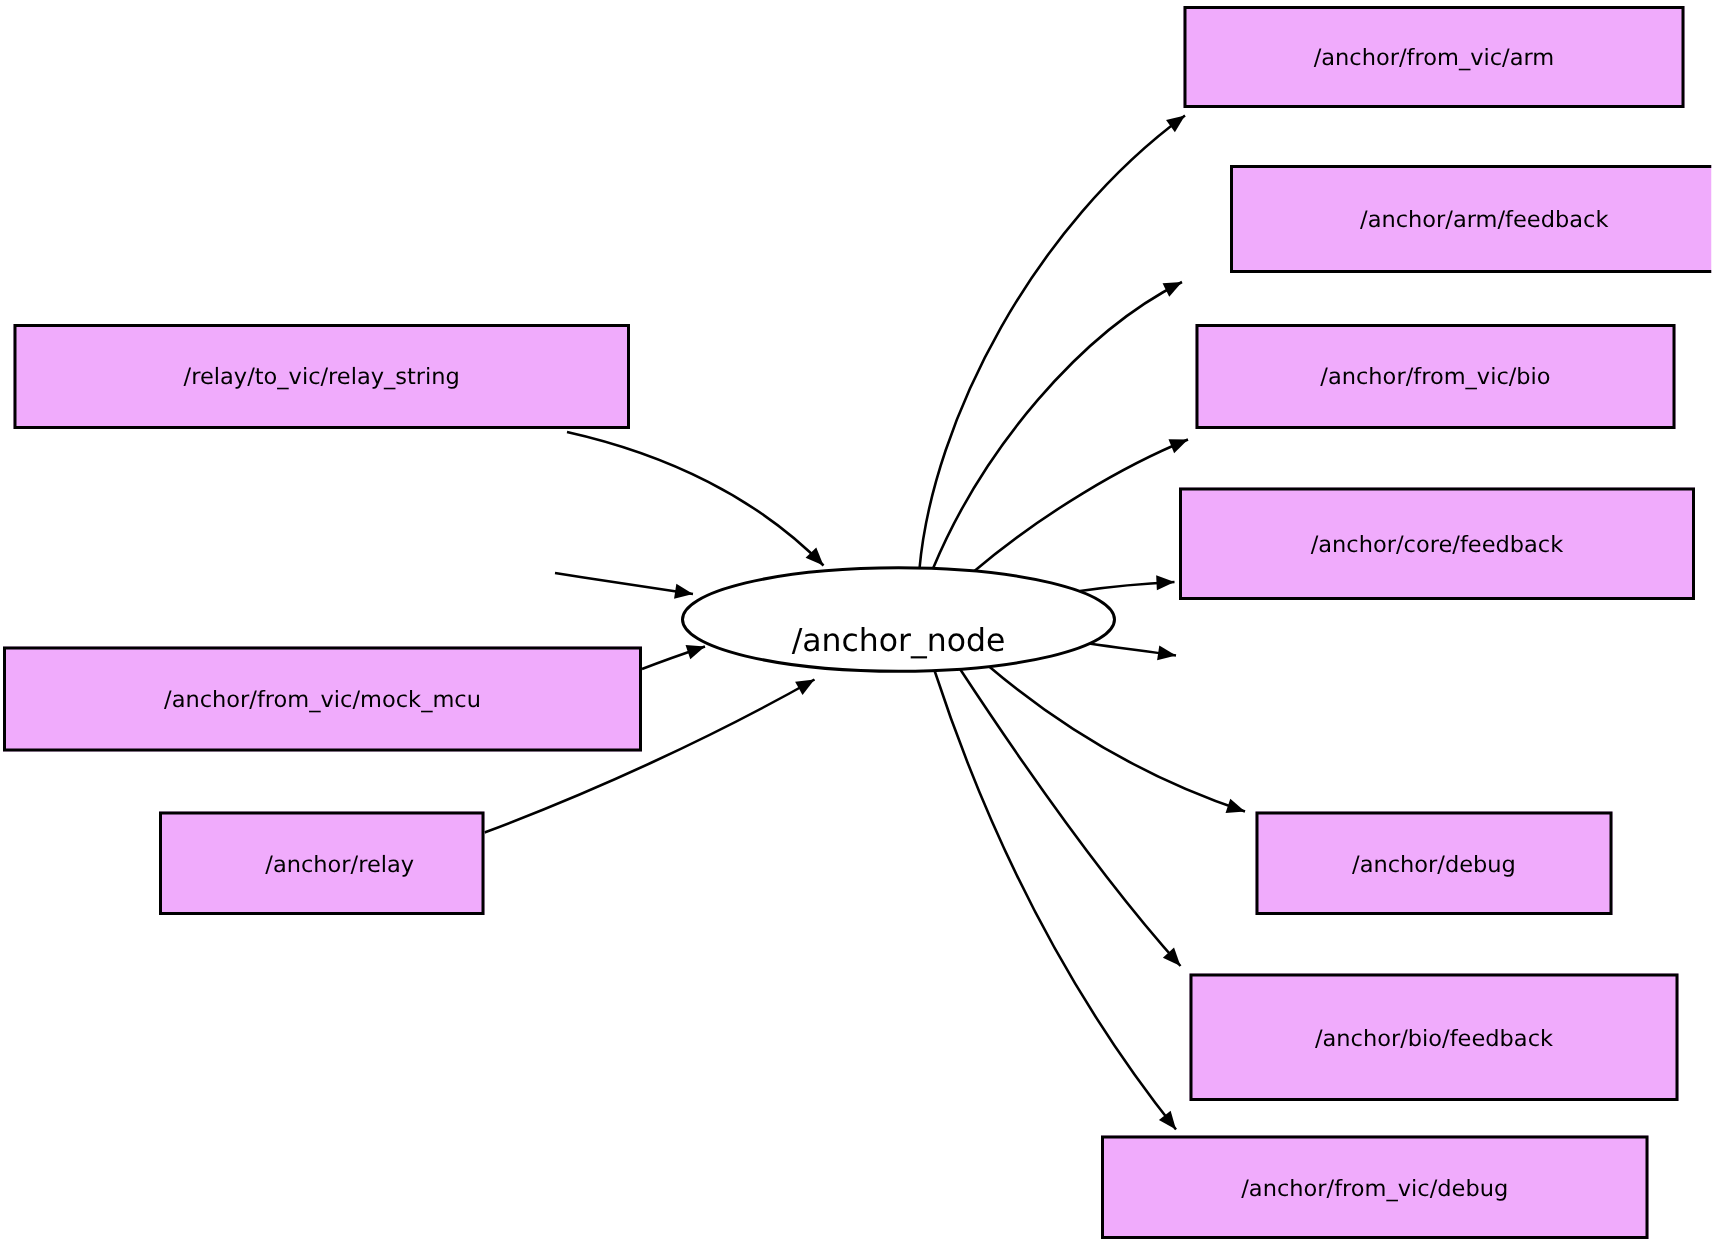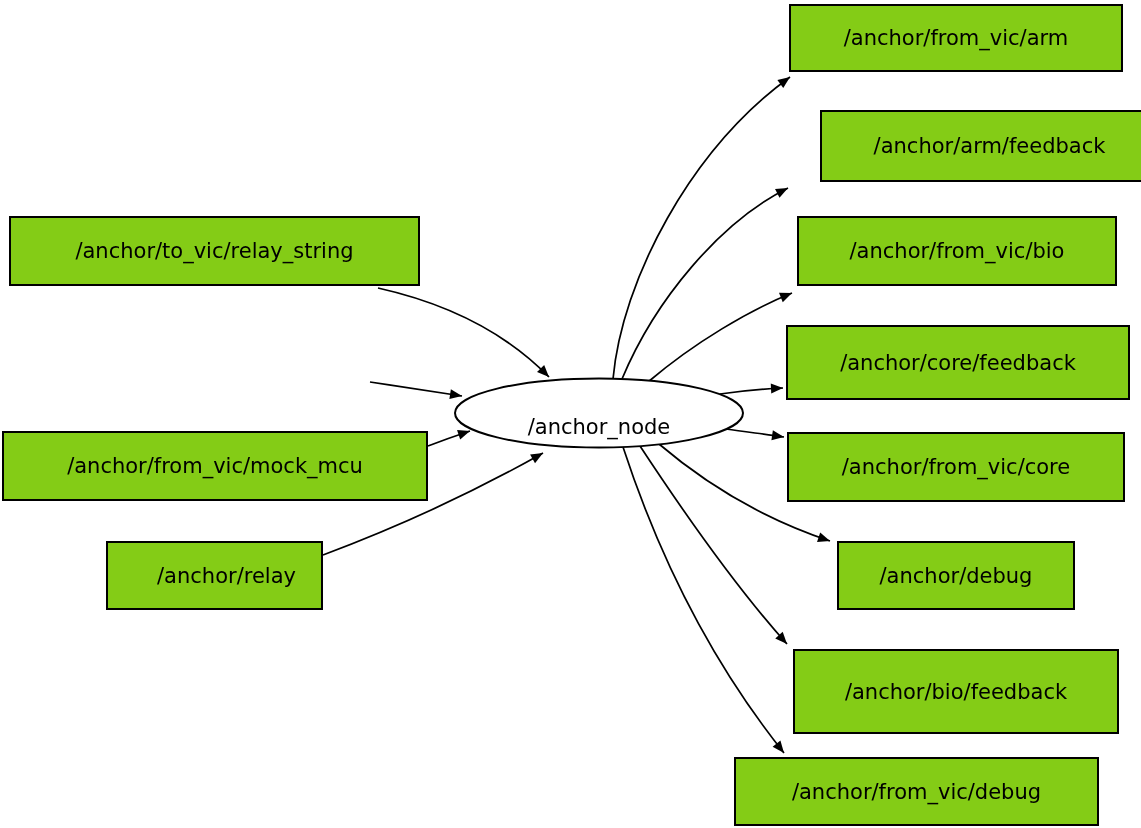--- a/index.html
+++ b/index.html
@@ -29,25 +29,25 @@
   }
   .node-ellipse {
     fill: #ffffff;
     stroke: #000000;
     stroke-width: 2;
   }
   .topic-box {
     position: absolute;
     box-sizing: border-box;
     border: 2px solid #000000;
-    background: #84cc16;
+    background: #f0abfc;
     display: flex;
     align-items: center;
     justify-content: center;
-    font-size: 21px;
+    font-size: 15px;
     color: #000000;
     white-space: nowrap;
   }
   .node-label {
     position: absolute;
     display: flex;
     align-items: center;
     justify-content: center;
     font-size: 21px;
     color: #000000;
@@ -80,44 +80,41 @@
     <path class="edge" marker-end="url(#ah)" d="M 659,444 C 706,484 764,519 830,541"></path>
     <path class="edge" marker-end="url(#ah)" d="M 640,446 C 690,522 742,594 787,644"></path>
     <path class="edge" marker-end="url(#ah)" d="M 623,447 C 660,560 713,664 784,753"></path>
 
     <ellipse class="node-ellipse" cx="599" cy="413" rx="144" ry="34.5"></ellipse>
   </svg>
 
   <div class="node-label" style="left:455px; top:393px; width:288px; height:68px;">/anchor_node</div>
 
   <div class="topic-box" style="left:9px;   top:216px; width:411px; height:70px;">
-    <span>/anchor/to_vic/relay_string</span>
+    <span>/relay/to_vic/relay_string</span>
   </div>
   <div class="topic-box" style="left:2px;   top:431px; width:426px; height:70px;">
     <span>/anchor/from_vic/mock_mcu</span>
   </div>
   <div class="topic-box" style="left:106px; top:541px; width:217px; height:69px;padding-left:24px;">
     <span>/anchor/relay</span>
   </div>
 
   <div class="topic-box" style="left:789px; top:4px;   width:334px; height:68px;">
     <span>/anchor/from_vic/arm</span>
   </div>
   <div class="topic-box" style="left:820px; top:110px; width:339px; height:72px;">
     <span>/anchor/arm/feedback</span>
   </div>
   <div class="topic-box" style="left:797px; top:216px; width:320px; height:70px;">
     <span>/anchor/from_vic/bio</span>
   </div>
   <div class="topic-box" style="left:786px; top:325px; width:344px; height:75px;">
     <span>/anchor/core/feedback</span>
   </div>
-  <div class="topic-box" style="left:787px; top:432px; width:338px; height:70px;">
-    <span>/anchor/from_vic/core</span>
-  </div>
   <div class="topic-box" style="left:837px; top:541px; width:238px; height:69px;">
     <span>/anchor/debug</span>
   </div>
   <div class="topic-box" style="left:793px; top:649px; width:326px; height:85px;">
     <span>/anchor/bio/feedback</span>
   </div>
   <div class="topic-box" style="left:734px; top:757px; width:365px; height:69px;">
     <span>/anchor/from_vic/debug</span>
   </div>
 

